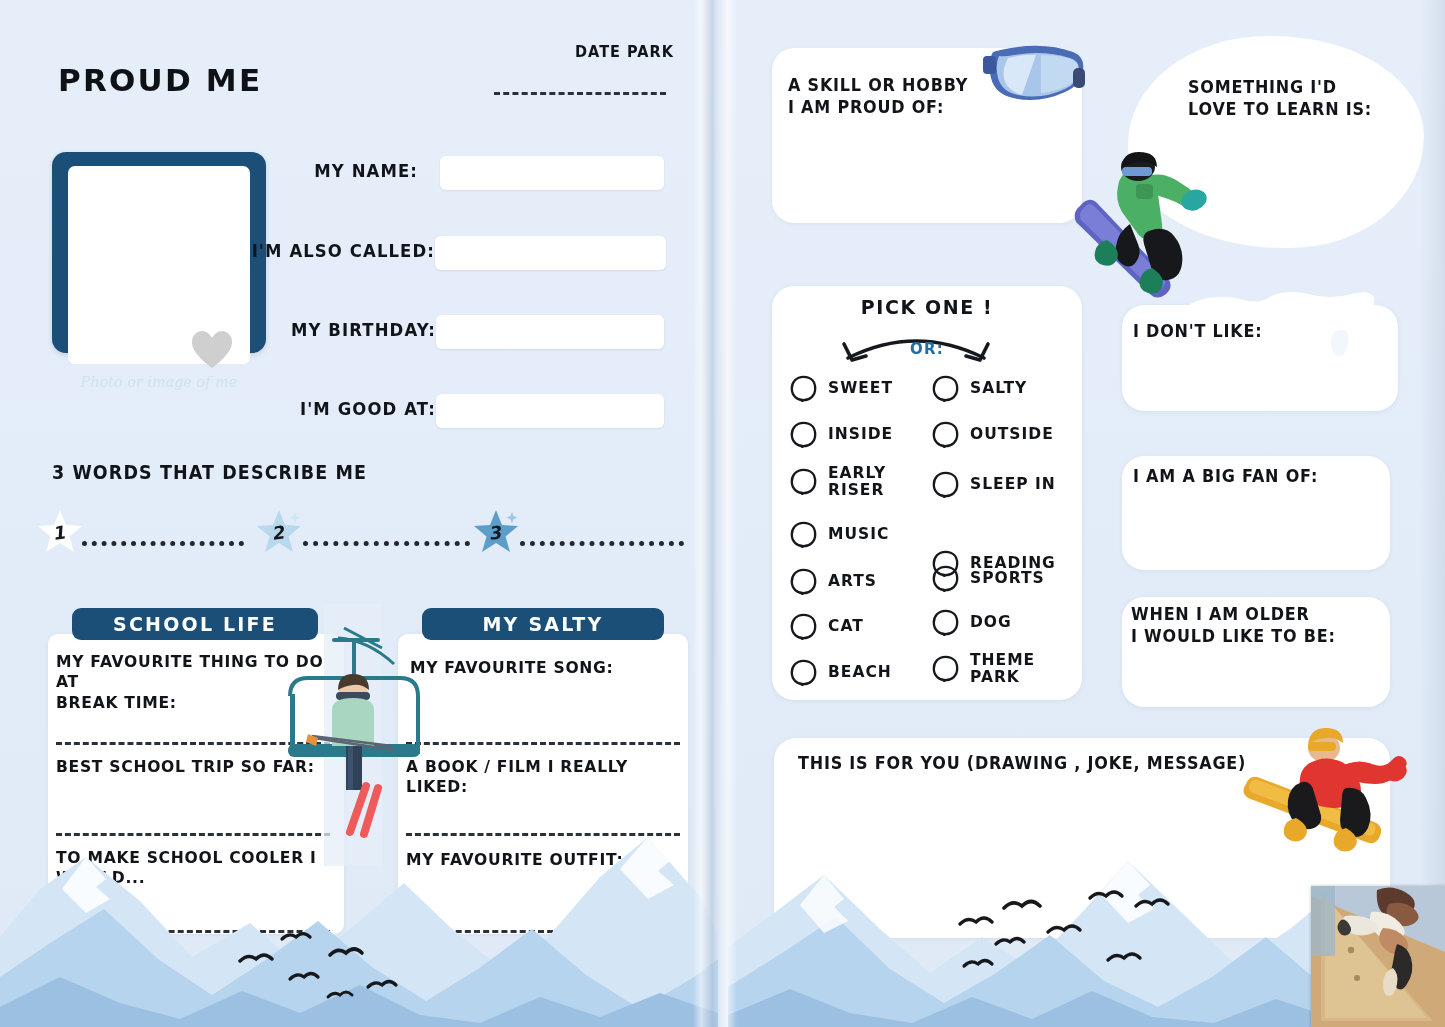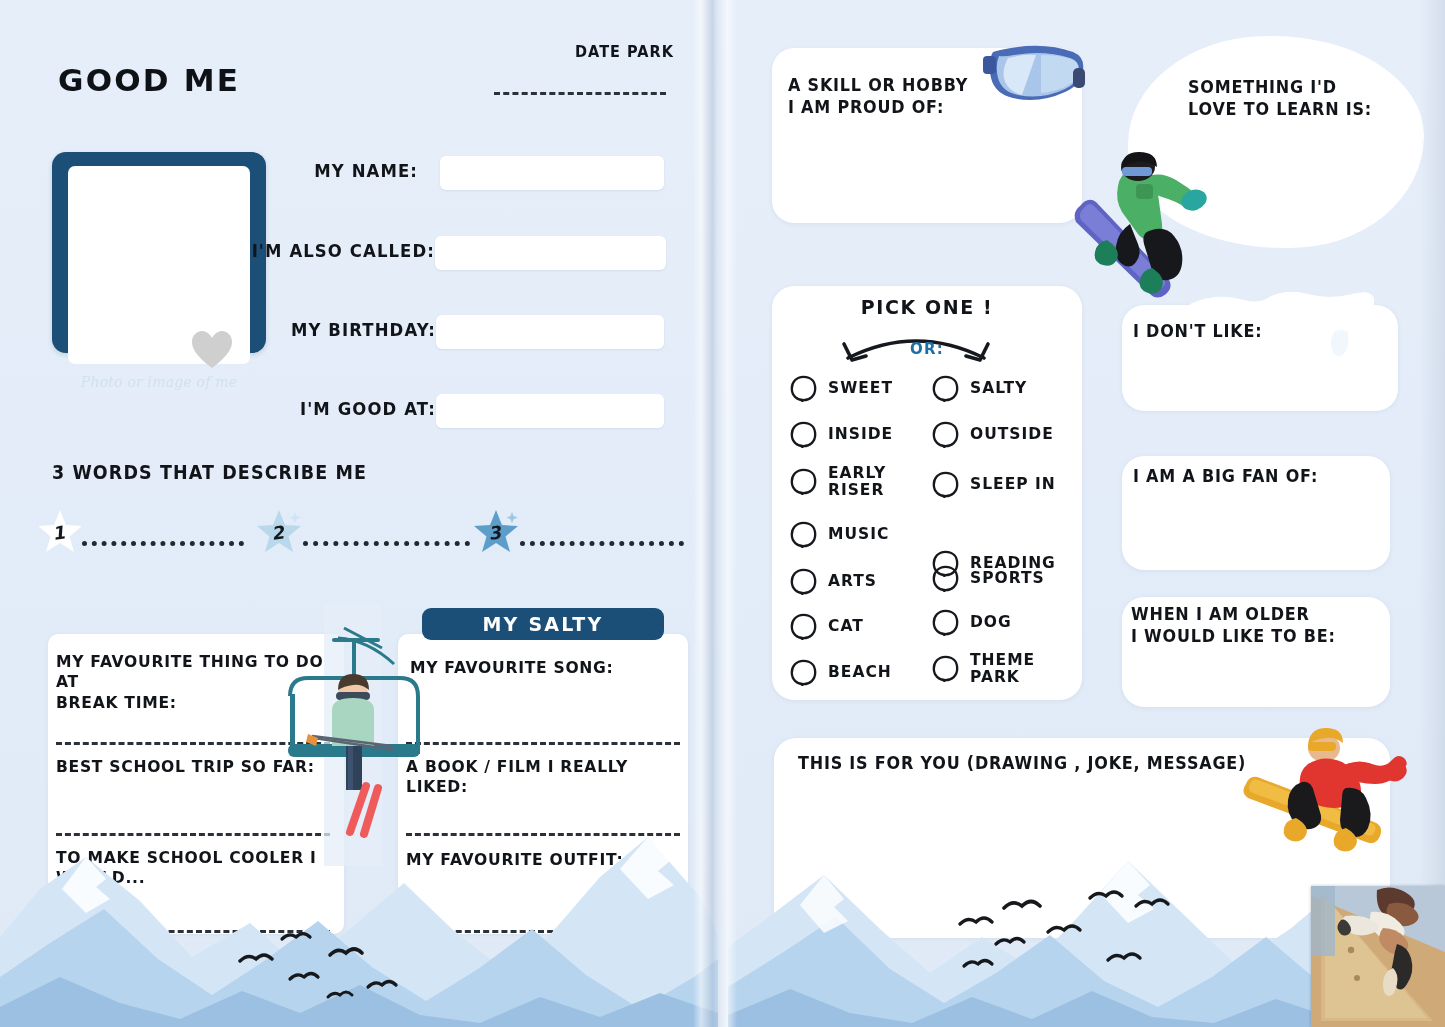--- a/index.html
+++ b/index.html
@@ -206,21 +206,21 @@
 
 <div id="page">
 
   <div class="sheet left"></div>
 
   <div class="sheet right"></div>
 
   <div class="gutter"></div>
   <div class="edge-shadow-r"></div>
 
-  <div class="hand-title" id="about-title">GOOD ME</div>
+  <div class="hand-title" id="about-title">PROUD ME</div>
 
   <div class="hand" id="date-today">DATE PARK</div>
   <div id="date-line"></div>
 
   <div id="polaroid">
     <div id="polaroid-inner"></div>
     <svg id="polaroid-heart" viewBox="0 0 44 40">
       <path d="M22 38 C6 26 2 18 2 12 C2 5 7 1 12 1 C16 1 20 4 22 8 C24 4 28 1 32 1 C37 1 42 5 42 12 C42 18 38 26 22 38 Z" fill="#cfcfcf"></path>
     </svg>
     <div id="polaroid-caption">Photo or image of me</div>
@@ -262,20 +262,21 @@
   </div>
   <div class="word-slot" style="left:472px; width:212px;">
     <svg class="word-star" viewBox="0 0 48 48">
       <path d="M24 2 L30 17 L46 18 L33.5 28.5 L38 44 L24 35 L10 44 L14.5 28.5 L2 18 L18 17 Z" fill="#5d9dc9"></path>
       <path d="M40 4 l1.6 4 4 1.6 -4 1.6 -1.6 4 -1.6 -4 -4 -1.6 4 -1.6 Z" fill="#9ec7e3"></path>
     </svg>
     <div class="word-num">3</div>
     <div class="word-dots" style="left:48px; width:164px;"></div>
   </div>
 
+  <div class="sec-banner" style="left:72px; top:608px; width:246px; height:32px;">SCHOOL LIFE</div>
   <div class="sec-card" style="left:48px; top:634px; width:296px; height:300px;"></div>
   <div class="hand sec-q" style="left:56px; top:654px; width:282px; white-space:pre-line;">MY FAVOURITE THING TO DO AT
 BREAK TIME:</div>
   <div class="sec-line" style="left:56px; top:742px; width:274px;"></div>
   <div class="hand sec-q" style="left:56px; top:758px; width:282px; white-space:pre-line;">BEST SCHOOL TRIP SO FAR:</div>
   <div class="sec-line" style="left:56px; top:833px; width:274px;"></div>
   <div class="hand sec-q" style="left:56px; top:849px; width:282px; white-space:pre-line;">TO MAKE SCHOOL COOLER I
 WOULD...</div>
   <div class="sec-line" style="left:68px; top:930px; width:262px;"></div>
 

